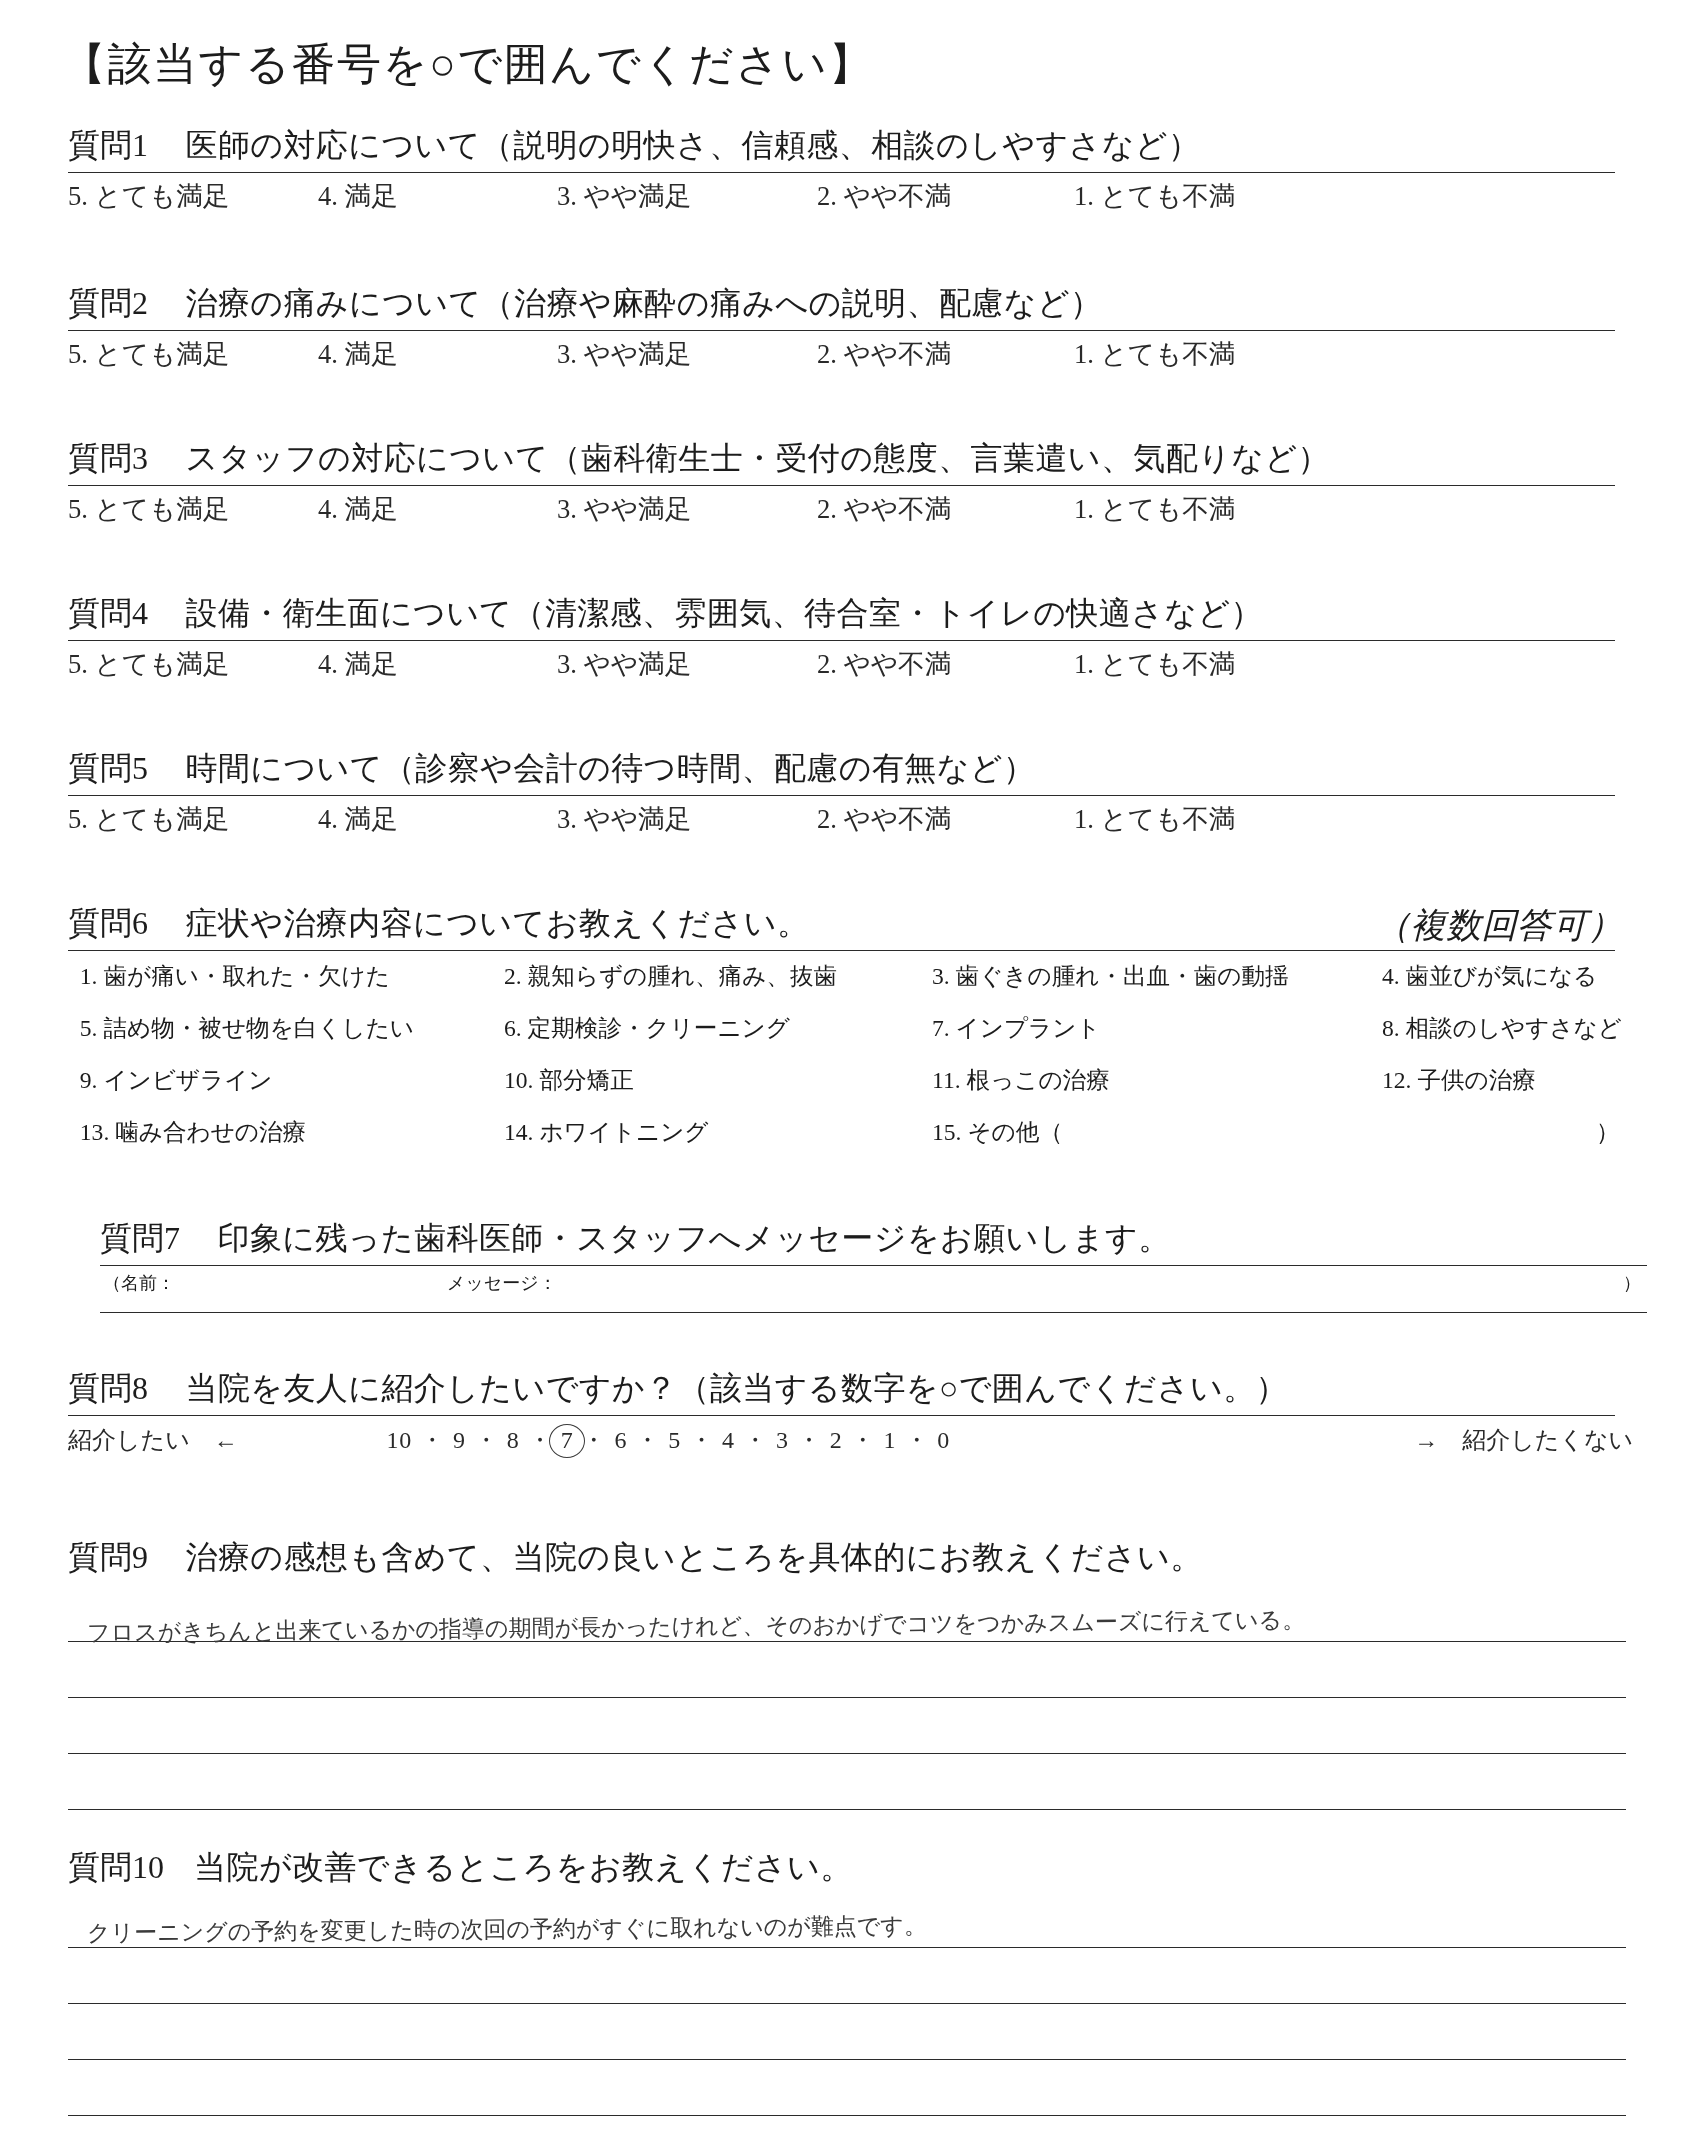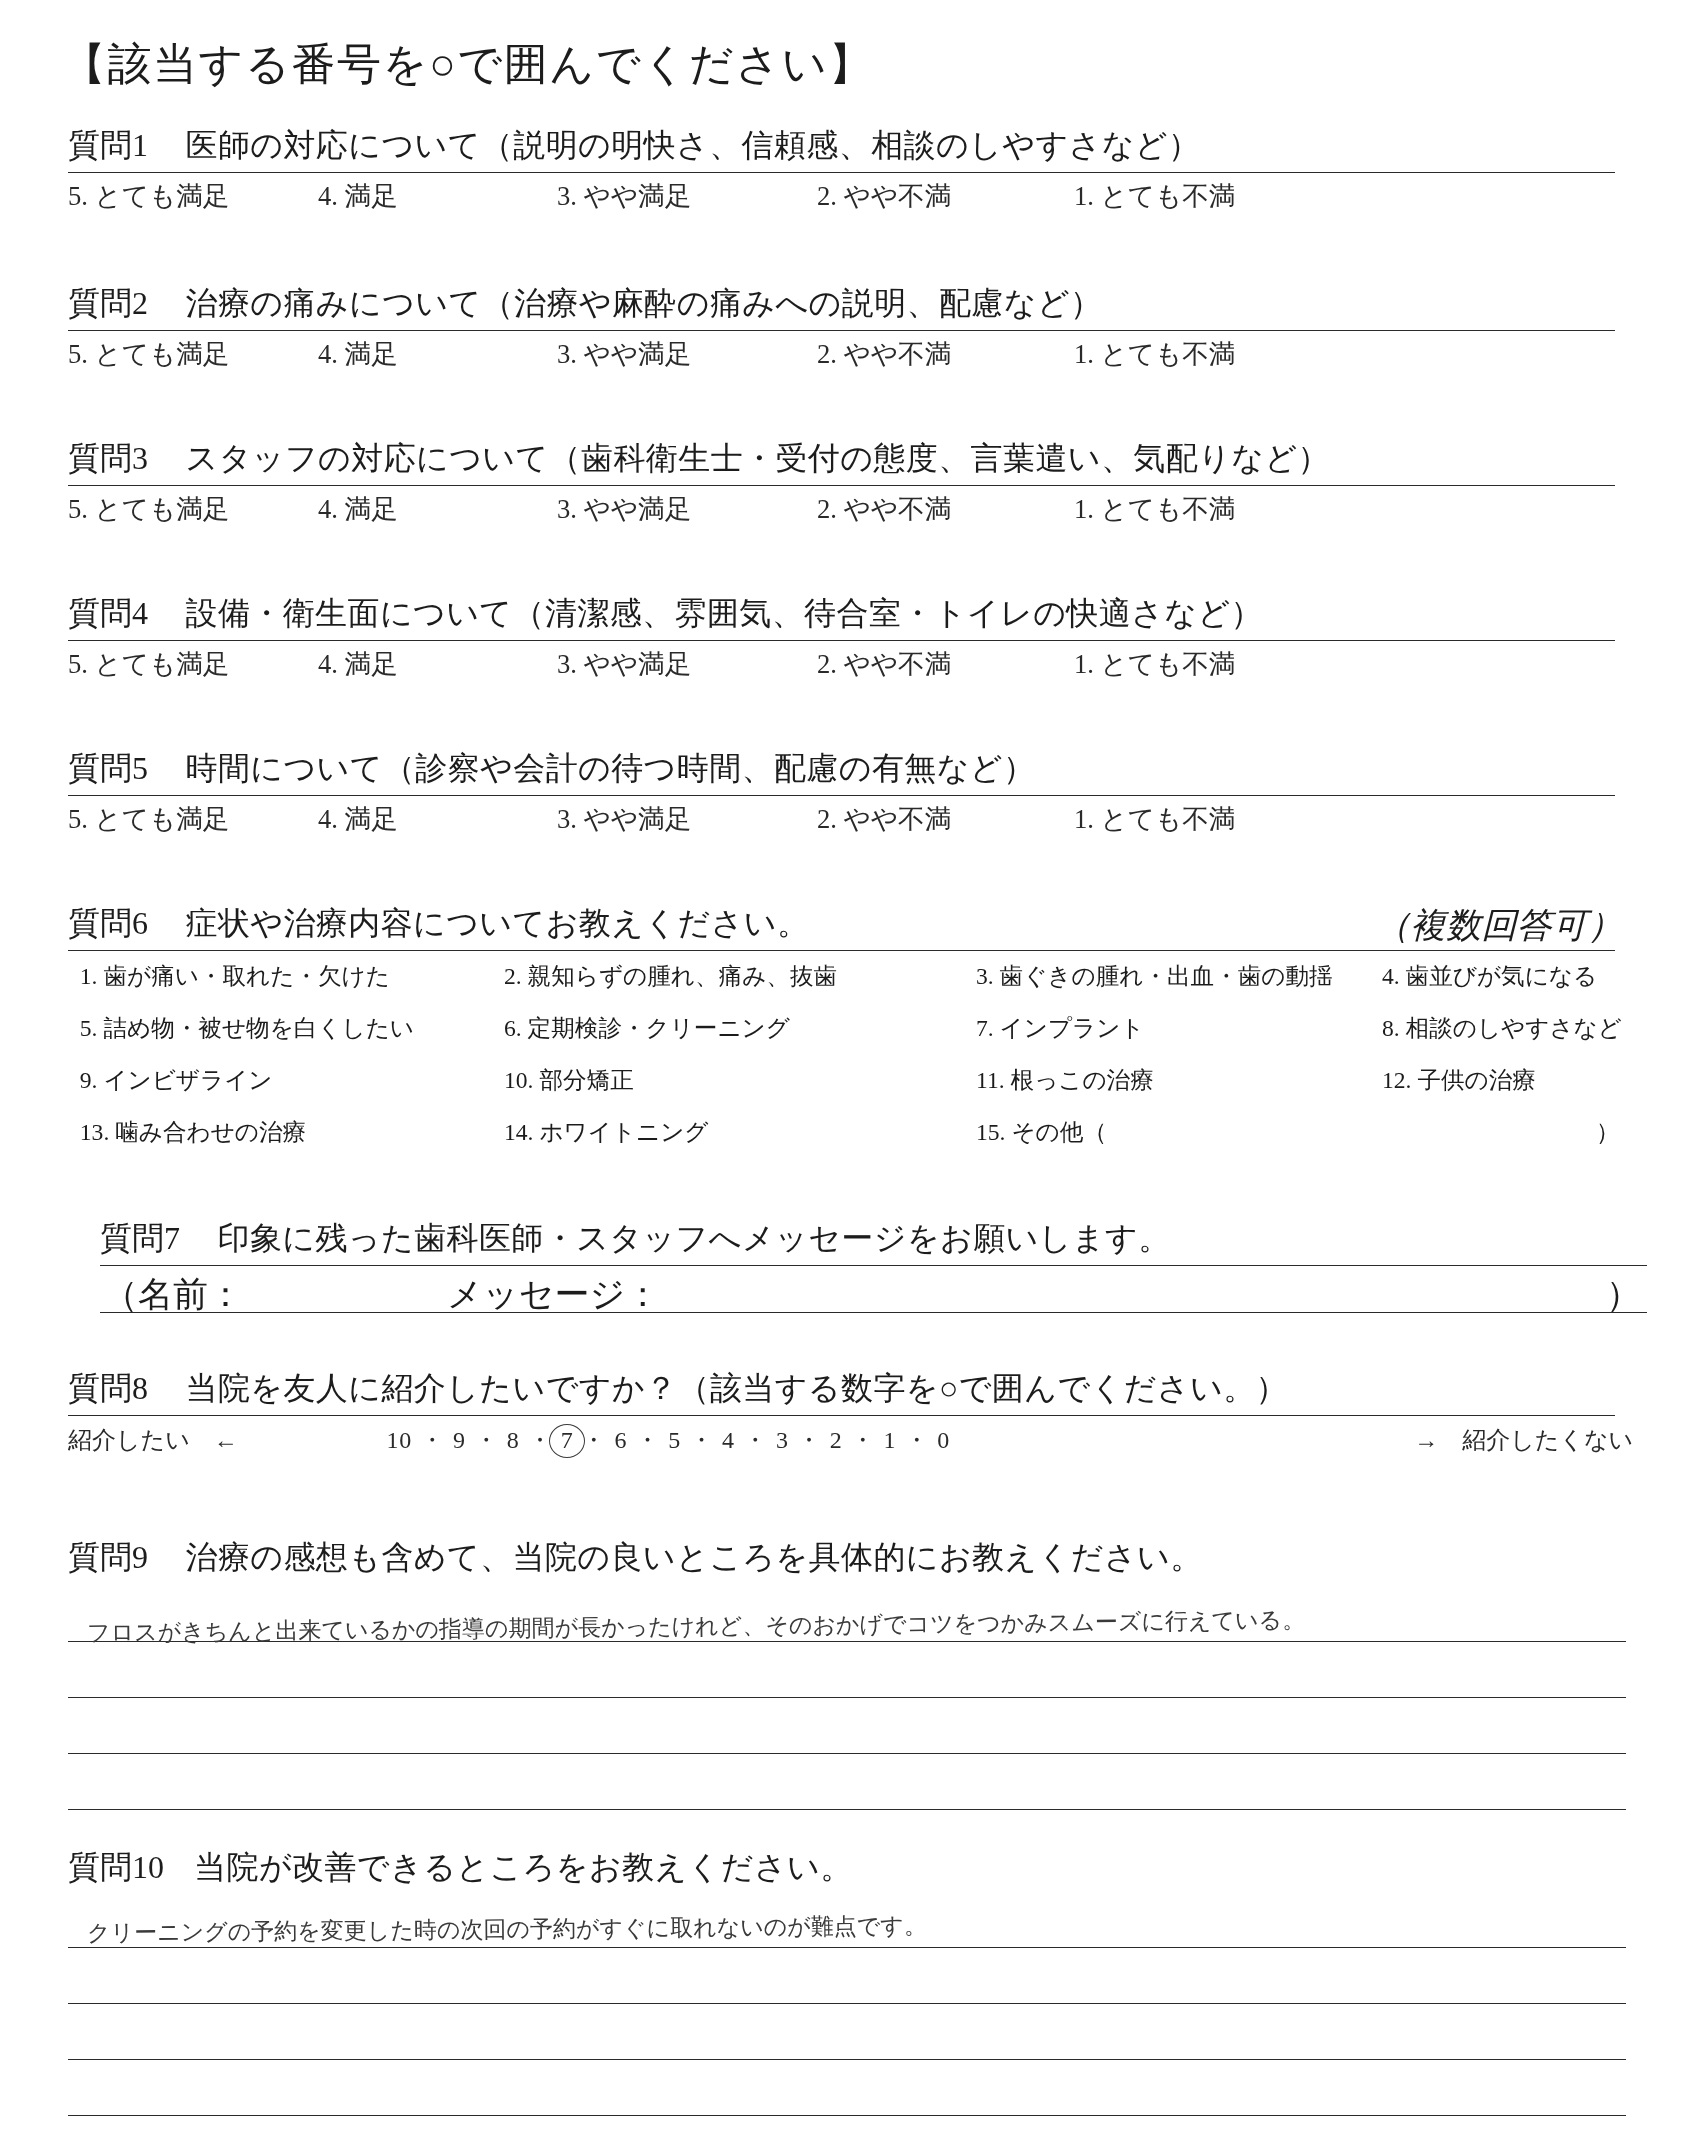--- a/index.html
+++ b/index.html
@@ -105,38 +105,38 @@
     position: relative;
     height: 52px;
   }
   .q6-cell {
     position: absolute;
     white-space: nowrap;
     top: 7.4px;
   }
   .c1 { left: 11.8px; }
   .c2 { left: 436px; }
-  .c3 { left: 864px; margin-left: 44px; }
+  .c3 { left: 864px; }
   .c4 { left: 1314px; }
   .q6-cell .num {
     position: relative;
     display: inline-block;
   }
   .paren-tail {
     position: absolute;
     right: 13.3px;
     top: 7.4px;
     font-size: 23.6px;
   }
 
   
   .q7-line {
     position: relative;
     margin-top: 3px;
-    font-size: 35px;
+    font-size: 18px;
     border-bottom: 1.5px solid #2b2b2b;
     height: 43px;
     text-align: center;
   }
   .q7-name { position: absolute; left: 3px; top: 1.5px; white-space: nowrap;}
   .q7-msg { position: absolute; left: 347px; top: 1.5px; white-space: nowrap;}
   .q7-close { position: absolute; right: 5.9px; top: 1.5px; }
 
   
   .scale {

